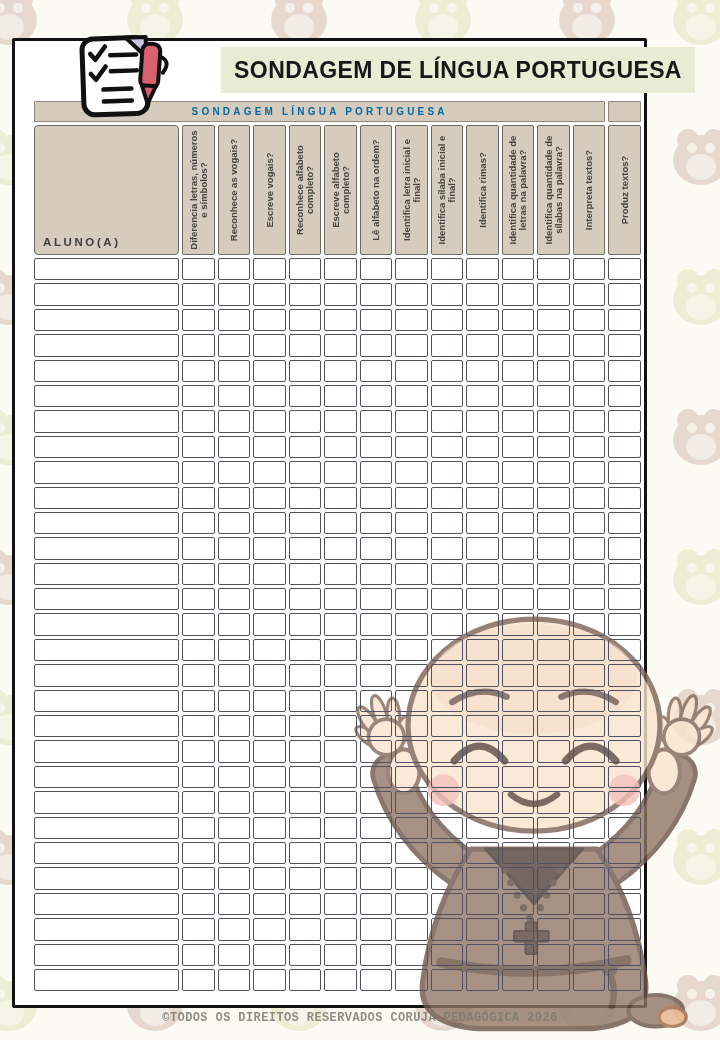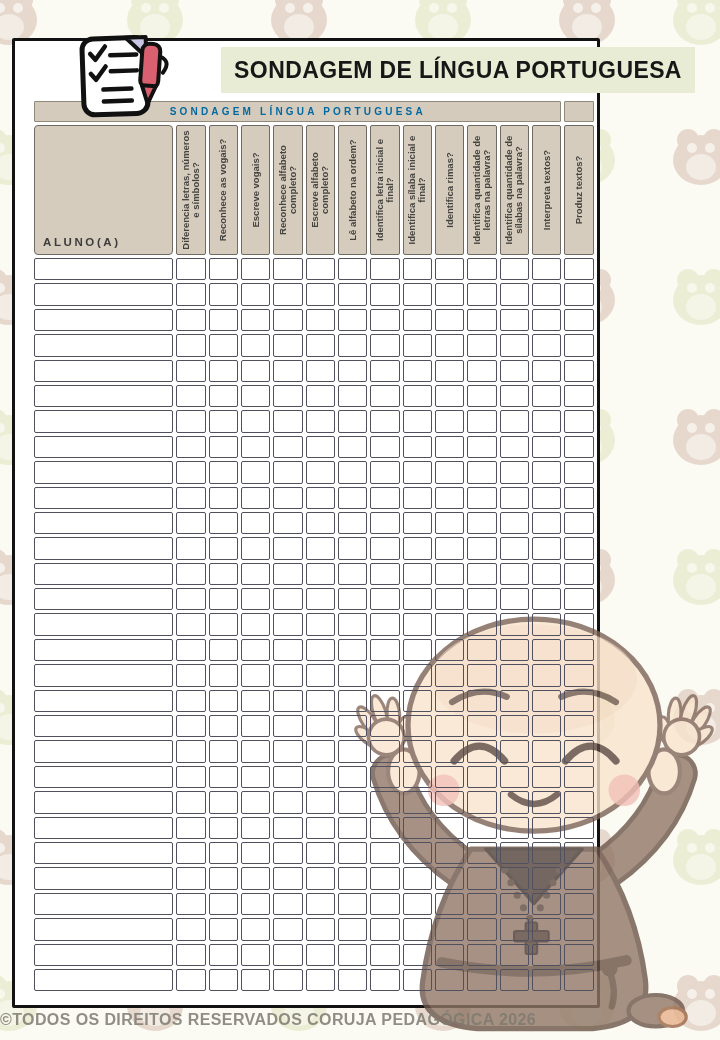--- a/index.html
+++ b/index.html
@@ -8,21 +8,21 @@
     position:relative;
     font-family:"Liberation Sans", sans-serif;
     background:#fbfaf3;
     overflow:hidden;
   }
   
   #pattern { position:absolute; inset:0; z-index:0; }
   .blob { position:absolute; opacity:.32; }
   
   #page {
-    position:absolute; left:12px; top:38px; width:588px; height:970px;
+    position:absolute; left:12px; top:38px; width:635px; height:970px;
     background:#ffffff; border:3.5px solid #121212; border-radius:2px;
     z-index:1; overflow:visible;
   }
   #titlebar {
     position:absolute; left:206px; top:6px; width:474px; height:46px;
     background:#e9ecd4; display:flex; align-items:center; justify-content:center;
     z-index:3;
   }
   #titlebar .t {
     font-size:23px; font-weight:800; color:#171717; letter-spacing:.4px; white-space:nowrap;
@@ -60,22 +60,22 @@
   .hstu .lbl {
     display:block; padding:0 0 6px 8px;
     font-size:11.5px; font-weight:700; letter-spacing:2.6px; color:#3c3c3c;
   }
   .bc {
     background:transparent; border:1.4px solid #50505e; border-radius:2px;
     height:22.4px;
   }
   #footer {
     position:absolute; left:0; top:1011px; width:720px; z-index:2;
-    text-align:left; font-size:16px; font-weight:700;
-    color:rgba(125,122,112,.85); letter-spacing:.4px;
+    text-align:center; font-size:12px; font-weight:700;
+    color:rgba(125,122,112,.85); letter-spacing:.4px;font-family:Liberation Mono, monospace;
   }
 </style>
 </head>
 <body>
 
 <div id="pattern">
     <div class="blob" style="left: -28px; top: -18px;"><svg width="74" height="66" viewBox="0 0 74 66">
         <circle cx="24" cy="18" r="11" fill="#bb9480"></circle>
         <circle cx="50" cy="18" r="11" fill="#bb9480"></circle>
         <ellipse cx="37" cy="38" rx="28" ry="25" fill="#bb9480"></ellipse>

